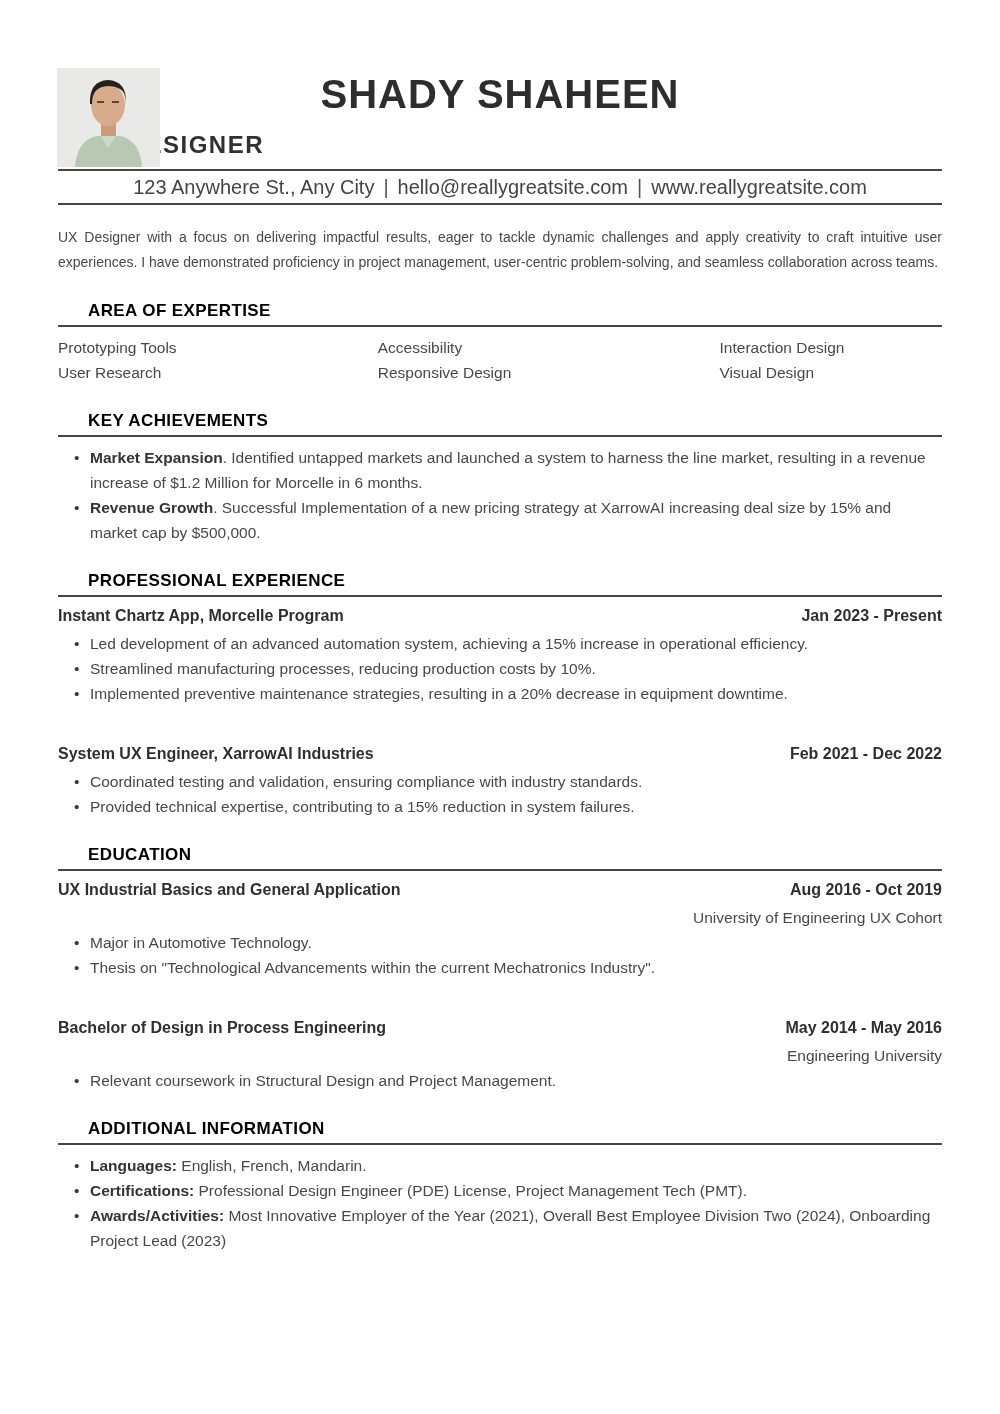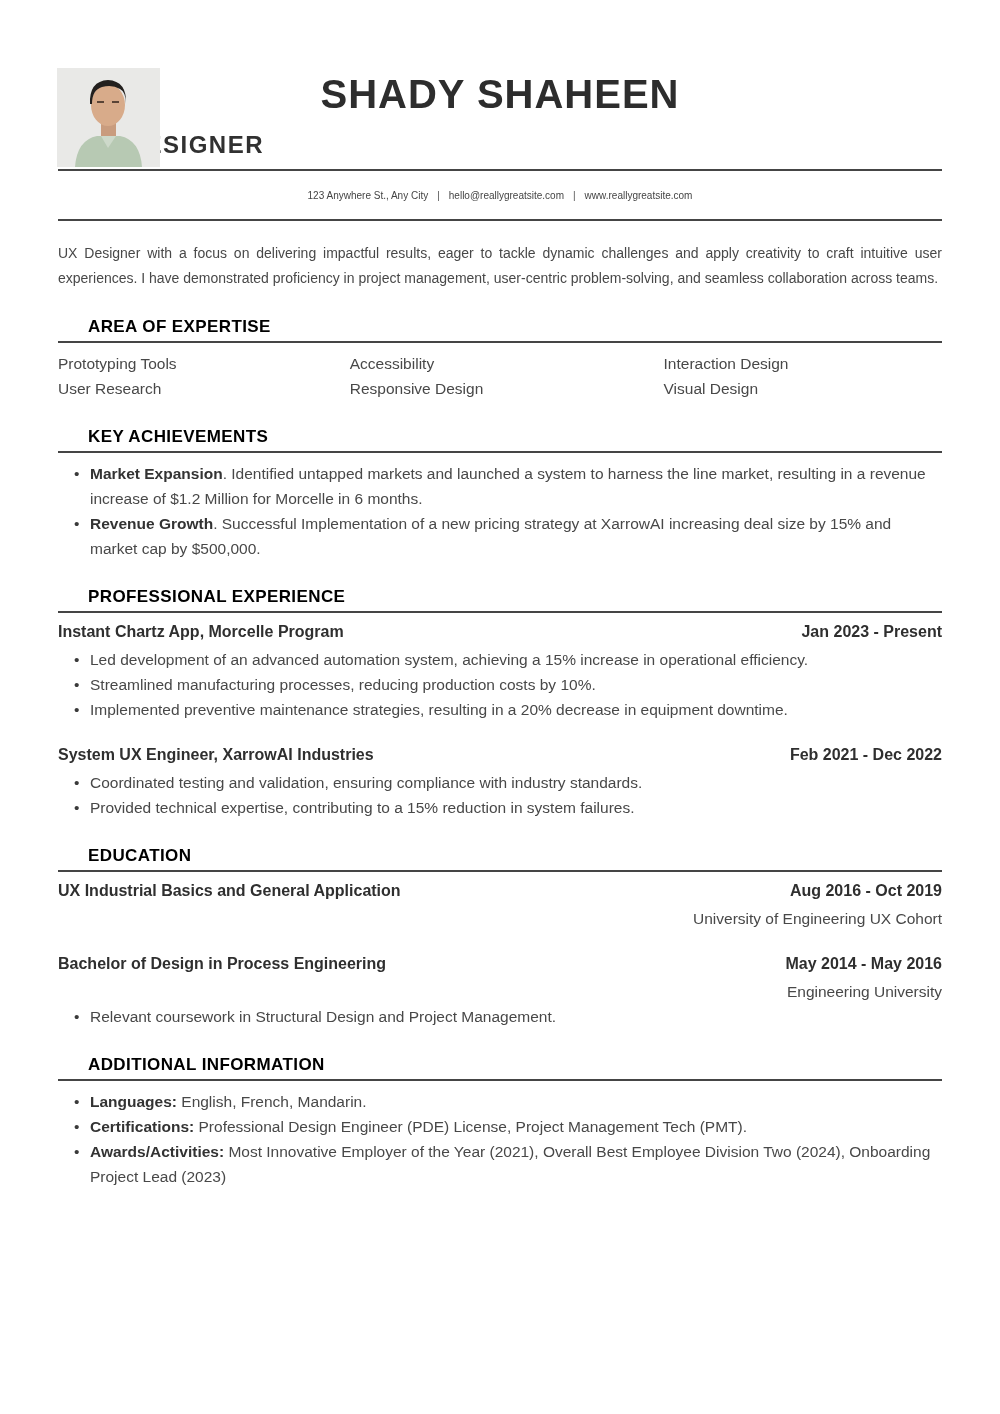--- a/index.html
+++ b/index.html
@@ -31,41 +31,41 @@
   }
   .subtitle {
     margin-top: 16px;
     font-size: 24px; line-height: 26px;
     font-weight: bold; letter-spacing: 1.5px;
     color: #313131;
   }
   .rule { height: 2px; background: #454545; }
   .rule-top { margin-top: 11px; }
   .contact {
-    height: 48px;
+    height: 32px;
     display: flex; align-items: center; justify-content: center;
-    font-size: 10px; color: #444444;
+    font-size: 20px; color: #444444;
   }
   .contact .sep { margin: 0 9px; color: #555555; }
   
   .summary {
     margin: 20px 0 0 0;
     font-size: 14px; line-height: 25px;
     text-align: justify;
     color: #484848;
   }
   
   .section { margin-top: 26px; }
   .section h2 {
     margin: 0 0 5px 30px;
     font-size: 17px; line-height: 19px;
     font-weight: bold; letter-spacing: 0.4px;
     color: #000000;
   }
-  .section .content { margin-top: 8px; }
+  .section .content { margin-top: 8px; gap: 28px; }
   
   .expertise-grid {
     display: grid;
     grid-template-columns: 33% 35.5% 31.5%;
     font-size: 15.5px; line-height: 25px;
     color: #484848;
   }
   
   ul.bullets { margin: 0; padding: 0 0 0 16px; list-style: none; }
   ul.bullets li {
@@ -75,21 +75,21 @@
     color: #484848;
   }
   ul.bullets li::before {
     content: "\2022";
     position: absolute; left: 0; top: 0;
     color: #3a3a3a;
   }
   .lead { font-weight: bold; color: #333333; }
   
   .entry { margin-top: 0; }
-  .entry + .entry { margin-top: 22px; }
+  .entry + .entry { margin-top: 37px; }
   .entry-head {
     display: flex; justify-content: space-between; align-items: baseline;
     font-size: 16px; line-height: 22px; font-weight: bold;
     color: #2f2f2f;
     margin-bottom: 4px;
   }
   .entry-school {
     font-size: 15.5px; line-height: 25px; color: #484848;
     margin-bottom: 0;
     text-align: right;
@@ -189,20 +189,24 @@
   <section class="section">
     <h2>EDUCATION</h2>
     <div class="rule"></div>
     <div class="content">
       <div class="entry">
         <div class="entry-head">
           <span class="entry-title">UX Industrial Basics and General Application</span>
           <span class="entry-date">Aug 2016 - Oct 2019</span>
         </div>
         <div class="entry-school">University of Engineering UX Cohort</div>
+        <ul class="bullets">
+          <li>Major in Automotive Technology.</li>
+          <li>Thesis on "Technological Advancements within the current Mechatronics Industry".</li>
+        </ul>
       </div>
       <div class="entry">
         <div class="entry-head">
           <span class="entry-title">Bachelor of Design in Process Engineering</span>
           <span class="entry-date">May 2014 - May 2016</span>
         </div>
         <div class="entry-school">Engineering University</div>
         <ul class="bullets">
           <li>Relevant coursework in Structural Design and Project Management.</li>
         </ul>

